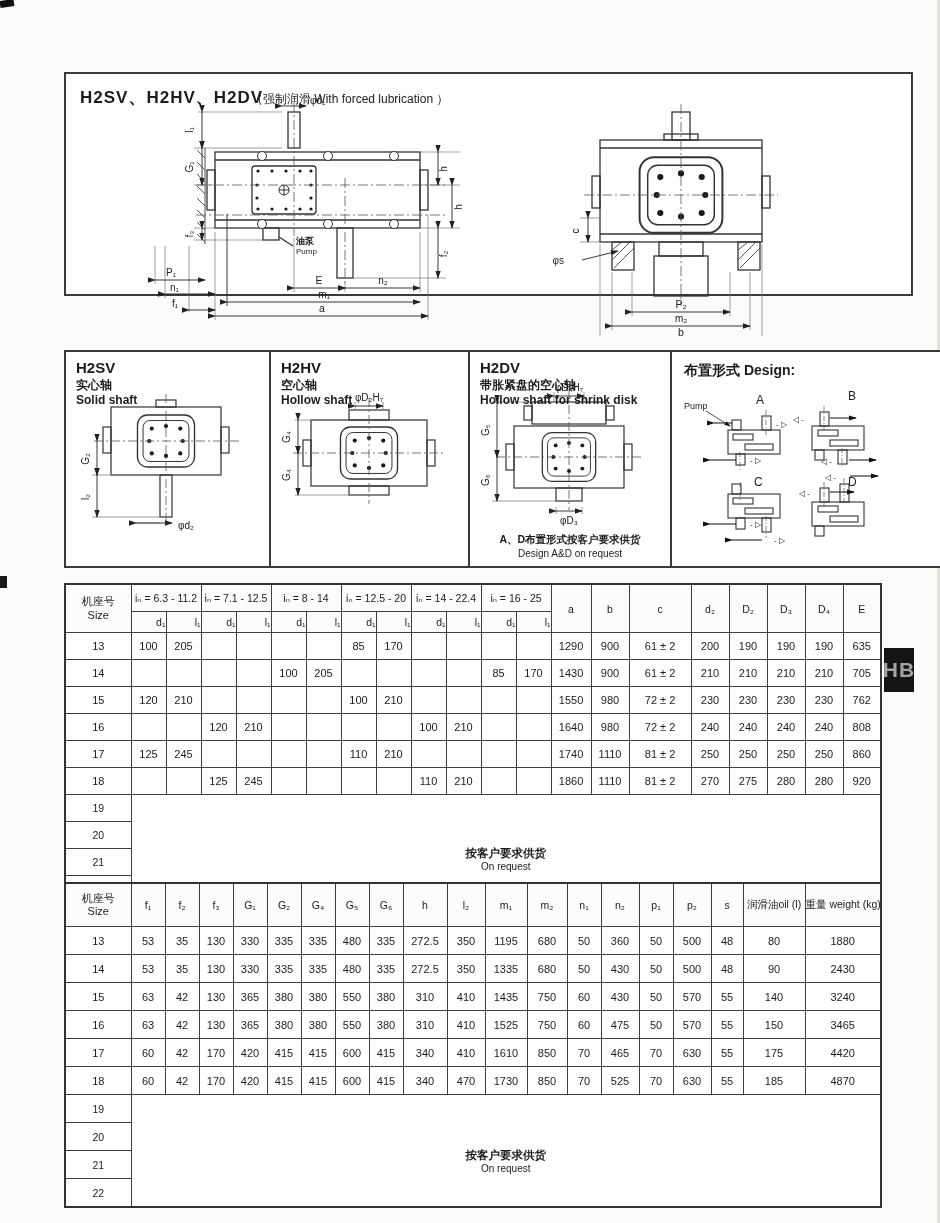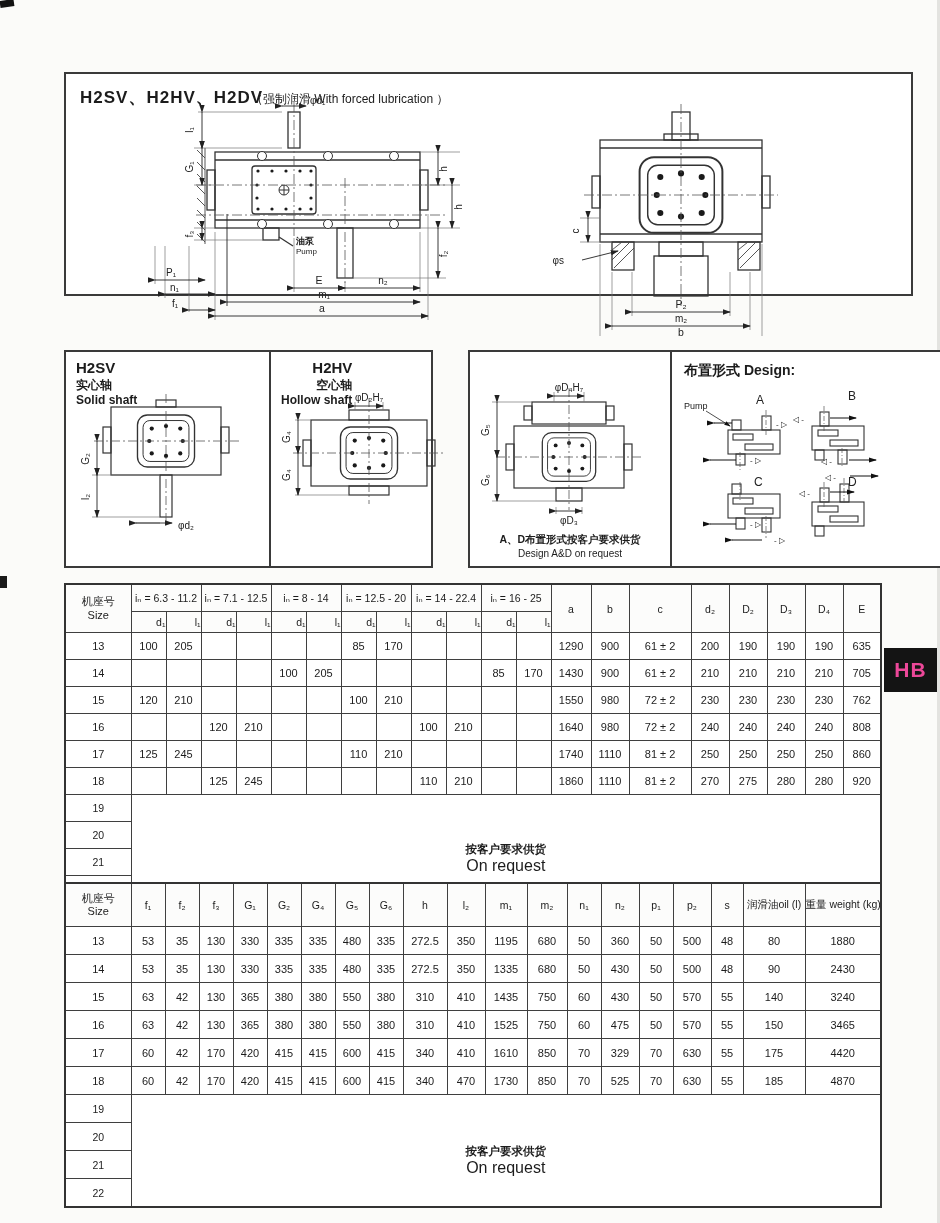--- a/index.html
+++ b/index.html
@@ -16,21 +16,21 @@
   
   #top-box{left:64px;top:72px;width:849px;height:224px;}
   .dwg-title{position:absolute;left:14px;top:12px;font-size:17px;font-weight:bold;letter-spacing:1px;}
   .dwg-subtitle{position:absolute;left:185px;top:17px;font-size:12px;font-weight:normal;}
   svg{position:absolute;left:0;top:0;}
   svg text{fill:#222;font-family:"Liberation Sans","DejaVu Sans",sans-serif;}
 
   
   .panel{top:350px;height:218px;}
   #p-h2sv{left:64px;width:207px;}
-  #p-h2hv{left:269px;width:164px;text-align:right;}
+  #p-h2hv{left:269px;width:229px;}
   #p-h2dv{left:468px;width:204px;}
   #p-design{left:670px;width:291px;}
   .p-head{position:absolute;left:10px;top:7px;line-height:1.25;z-index:2;}
   .p-code{font-size:15px;font-weight:bold;}
   .p-cn{font-size:12px;font-weight:bold;}
   .p-en{font-size:12px;font-weight:bold;}
   .p-note{position:absolute;left:0;right:0;bottom:6px;text-align:center;line-height:1.3;}
   .p-note .cn{font-size:10.5px;font-weight:bold;}
   .p-note .en{font-size:10px;}
   .design-title{position:absolute;left:12px;top:10px;font-size:14px;font-weight:bold;z-index:2;}
@@ -43,25 +43,25 @@
   th,td{border:1px solid #3f3f3f;font-size:11px;font-weight:400;text-align:center;vertical-align:middle;padding:0;overflow:hidden;white-space:nowrap;}
   thead th{font-size:10.5px;background:#fcfcfb;}
   #t1 thead tr.r1 th{height:26px;}
   #t1 thead tr.r2 th{height:20px;text-align:right;}
   #t1 tbody td{height:26px;}
   #t2 thead th{height:42px;}
   #t2 tbody td{height:27px;}
   tr.req-row td{height:18px;font-size:10.5px;}
   td.req-cell{font-size:11px;}
   td.req-cell .cn{font-weight:bold;font-size:11.5px;margin-top:20px;}
-  td.req-cell .en{font-size:16px;}
+  td.req-cell .en{font-size:10px;}
   .size-h div{line-height:1.2;font-size:11px;}
 
   
-  #hb-tab{position:absolute;left:884px;top:648px;width:53px;height:44px;background:#141414;color:#ec4899;
+  #hb-tab{position:absolute;left:884px;top:648px;width:30px;height:44px;background:#141414;color:#a3a3a3;
     display:flex;align-items:center;justify-content:center;font-size:21px;font-weight:bold;letter-spacing:1px;}
 </style>
 </head>
 <body>
 
 <div class="mark-tl"></div>
 <div class="mark-left"></div>
 <div class="edge-r"></div>
 
 <svg width="0" height="0" style="position:absolute">
@@ -341,20 +341,25 @@
       <line x1="27" y1="68" x2="27" y2="101" marker-start="url(#ar3)" marker-end="url(#ar3)"></line>
       <line x1="27" y1="101" x2="27" y2="143" marker-start="url(#ar3)" marker-end="url(#ar3)"></line>
     </g>
     <text x="98" y="49" font-size="10" text-anchor="middle">φD₂H₇</text>
     <text transform="rotate(-90 19 85)" x="19" y="85" font-size="10" text-anchor="middle">G₄</text>
     <text transform="rotate(-90 19 123)" x="19" y="123" font-size="10" text-anchor="middle">G₄</text>
   </svg>
 </div>
 
 <div id="p-h2dv" class="box panel">
+  <div class="p-head">
+    <div class="p-code">H2DV</div>
+    <div class="p-cn">带胀紧盘的空心轴</div>
+    <div class="p-en">Hollow shaft for shrink disk</div>
+  </div>
   <svg width="200" height="180" viewBox="0 0 200 180">
     <defs>
         <marker id="ar4" markerWidth="9" markerHeight="8" refX="8" refY="3" orient="auto">
           <path d="M0,0L9,3L0,6Z" fill="#222"></path>
         </marker>
       </defs>
     <g stroke="#333" fill="none" stroke-width="1.2">
       <rect x="62" y="50" width="74" height="22"></rect>
       <rect x="54" y="54" width="8" height="14"></rect>
       <rect x="136" y="54" width="8" height="14"></rect>
@@ -848,21 +853,21 @@
           <td>420</td>
           <td>415</td>
           <td>415</td>
           <td>600</td>
           <td>415</td>
           <td>340</td>
           <td>410</td>
           <td>1610</td>
           <td>850</td>
           <td>70</td>
-          <td>329</td>
+          <td>465</td>
           <td>70</td>
           <td>630</td>
           <td>55</td>
           <td>175</td>
           <td>4420</td>
         </tr>
         <tr>
           <td>18</td>
           <td>60</td>
           <td>42</td>

